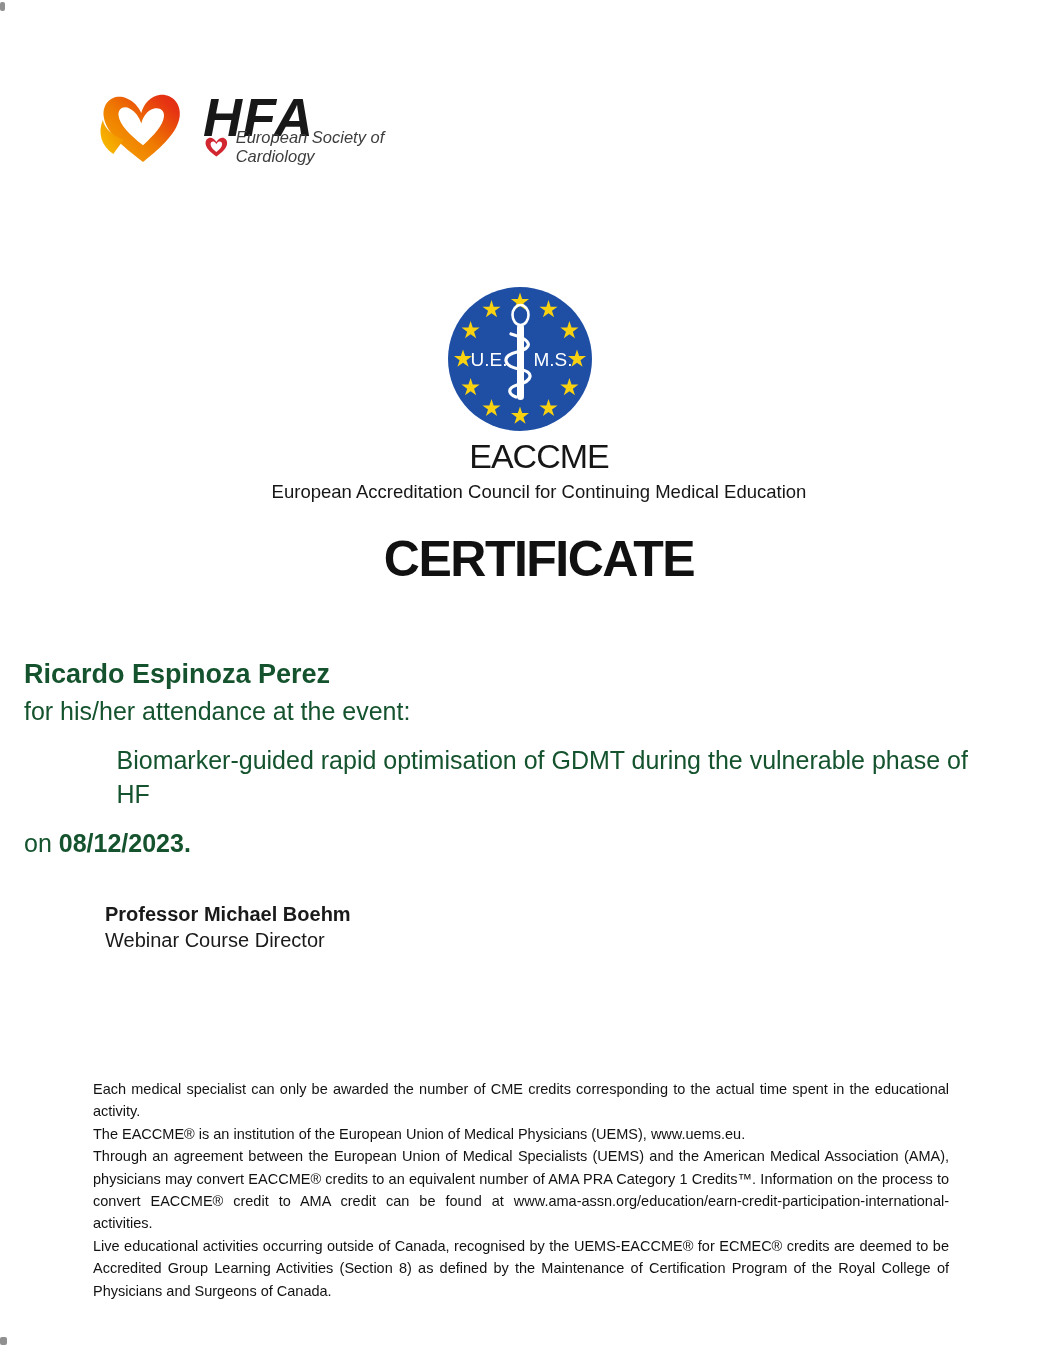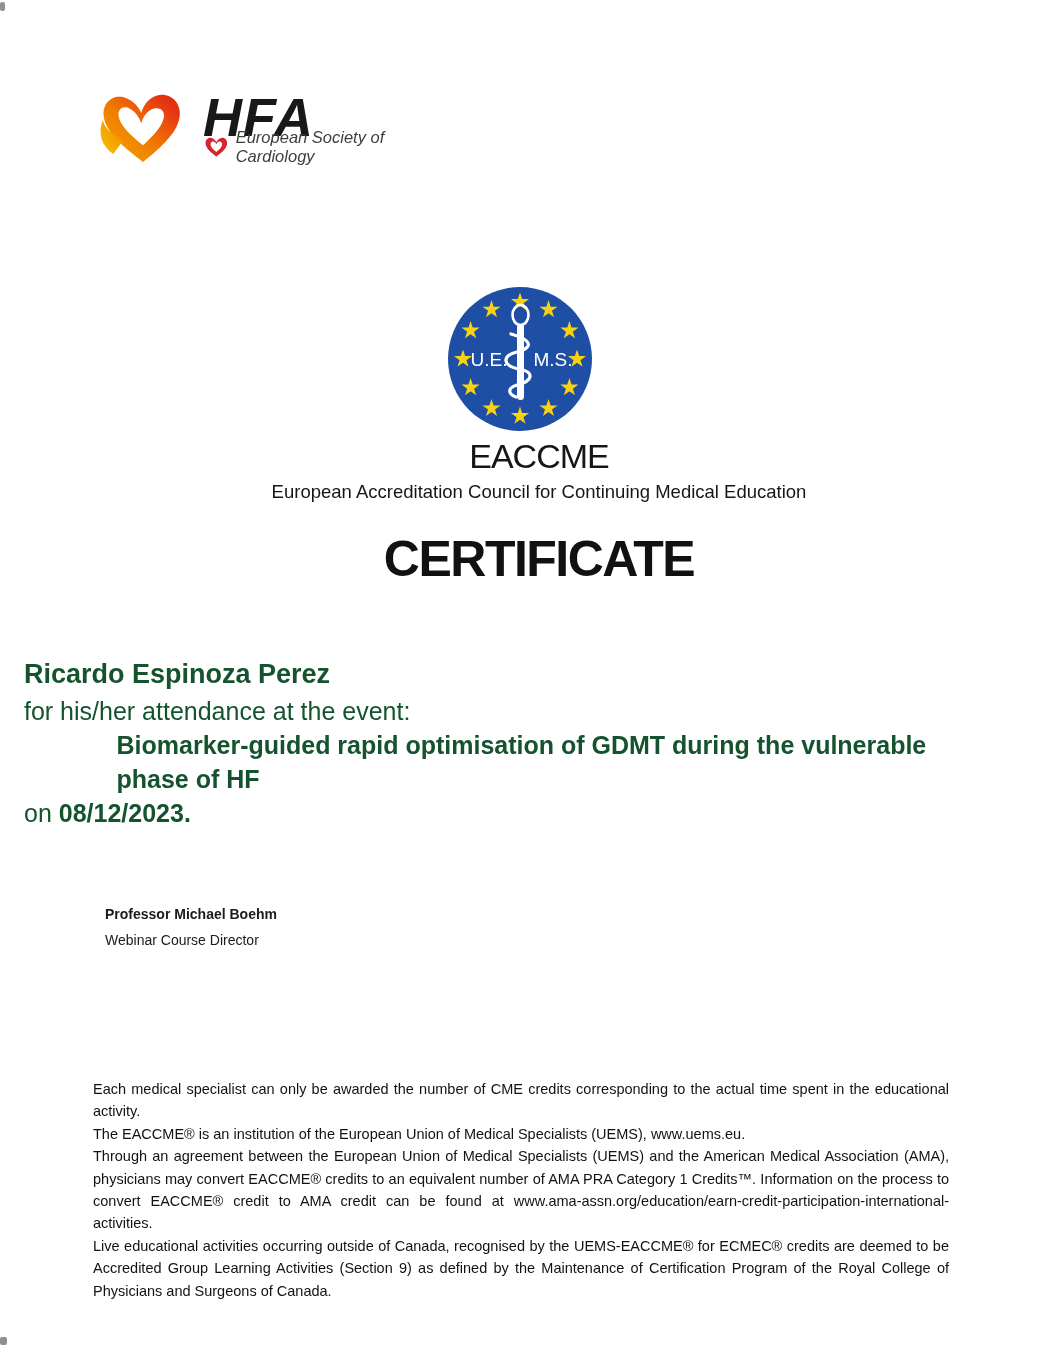--- a/index.html
+++ b/index.html
@@ -24,24 +24,24 @@
   
   .uems{position:absolute;left:50%;top:284px;transform:translateX(-50%);}
   
   .center-text{position:absolute;left:0;width:100%;text-align:center;padding-left:19px;}
   .eaccme{top:437px;font-size:34px;letter-spacing:-1px;color:#161616;}
   .subtitle{top:481px;font-size:18.5px;color:#161616;}
   .cert-title{top:530px;font-size:50px;font-weight:700;letter-spacing:-1.5px;color:#111;}
   
   .body-block{position:absolute;left:0;top:658px;width:100%;text-align:left;font-size:25px;line-height:33.5px;color:#14532d;padding-left:24px;}
   .recipient{font-size:27px;font-weight:700;margin-bottom:3px;}
-  .event-title{font-weight:700;max-width:855px;margin:1px auto;}
+  .event-title{font-weight:400;max-width:855px;margin:16px auto;}
   sup.reg{font-size:0.6em;vertical-align:super;}
   
-  .sign{position:absolute;left:105px;top:901px;font-size:14px;line-height:26px;}
+  .sign{position:absolute;left:105px;top:901px;font-size:20px;line-height:26px;}
   .sign-name{font-weight:700;}
   
   .footer{
     position:absolute;left:93px;top:1078px;width:856px;
     font-size:14.5px;line-height:22.4px;text-align:justify;color:#121212;
   }
   .footer p{margin:0;}
   
   .smudge{position:absolute;background:#555;opacity:.65;border-radius:2px;}
   .smudge.tl{left:0;top:2px;width:5px;height:9px;}
@@ -122,18 +122,18 @@
     <div><span>on </span><b>08/12/2023.</b></div>
   </div>
 
   <div class="sign">
     <div class="sign-name">Professor Michael Boehm</div>
     <div>Webinar Course Director</div>
   </div>
 
   <div class="footer">
     <p>Each medical specialist can only be awarded the number of CME credits corresponding to the actual time spent in the educational activity.</p>
-    <p>The EACCME® is an institution of the European Union of Medical Specialists (UEMS), www.uems.eu.</p>
+    <p>The EACCME® is an institution of the European Union of Medical Physicians (UEMS), www.uems.eu.</p>
     <p>Through an agreement between the European Union of Medical Specialists (UEMS) and the American Medical Association (AMA), physicians may convert EACCME® credits to an equivalent number of AMA PRA Category 1 Credits™. Information on the process to convert EACCME® credit to AMA credit can be found at www.ama-assn.org/education/earn-credit-participation-international-activities.</p>
-    <p>Live educational activities occurring outside of Canada, recognised by the UEMS-EACCME® for ECMEC® credits are deemed to be Accredited Group Learning Activities (Section 9) as defined by the Maintenance of Certification Program of the Royal College of Physicians and Surgeons of Canada.</p>
+    <p>Live educational activities occurring outside of Canada, recognised by the UEMS-EACCME® for ECMEC® credits are deemed to be Accredited Group Learning Activities (Section 8) as defined by the Maintenance of Certification Program of the Royal College of Physicians and Surgeons of Canada.</p>
   </div>
 
 </div>
 
 </body></html>

